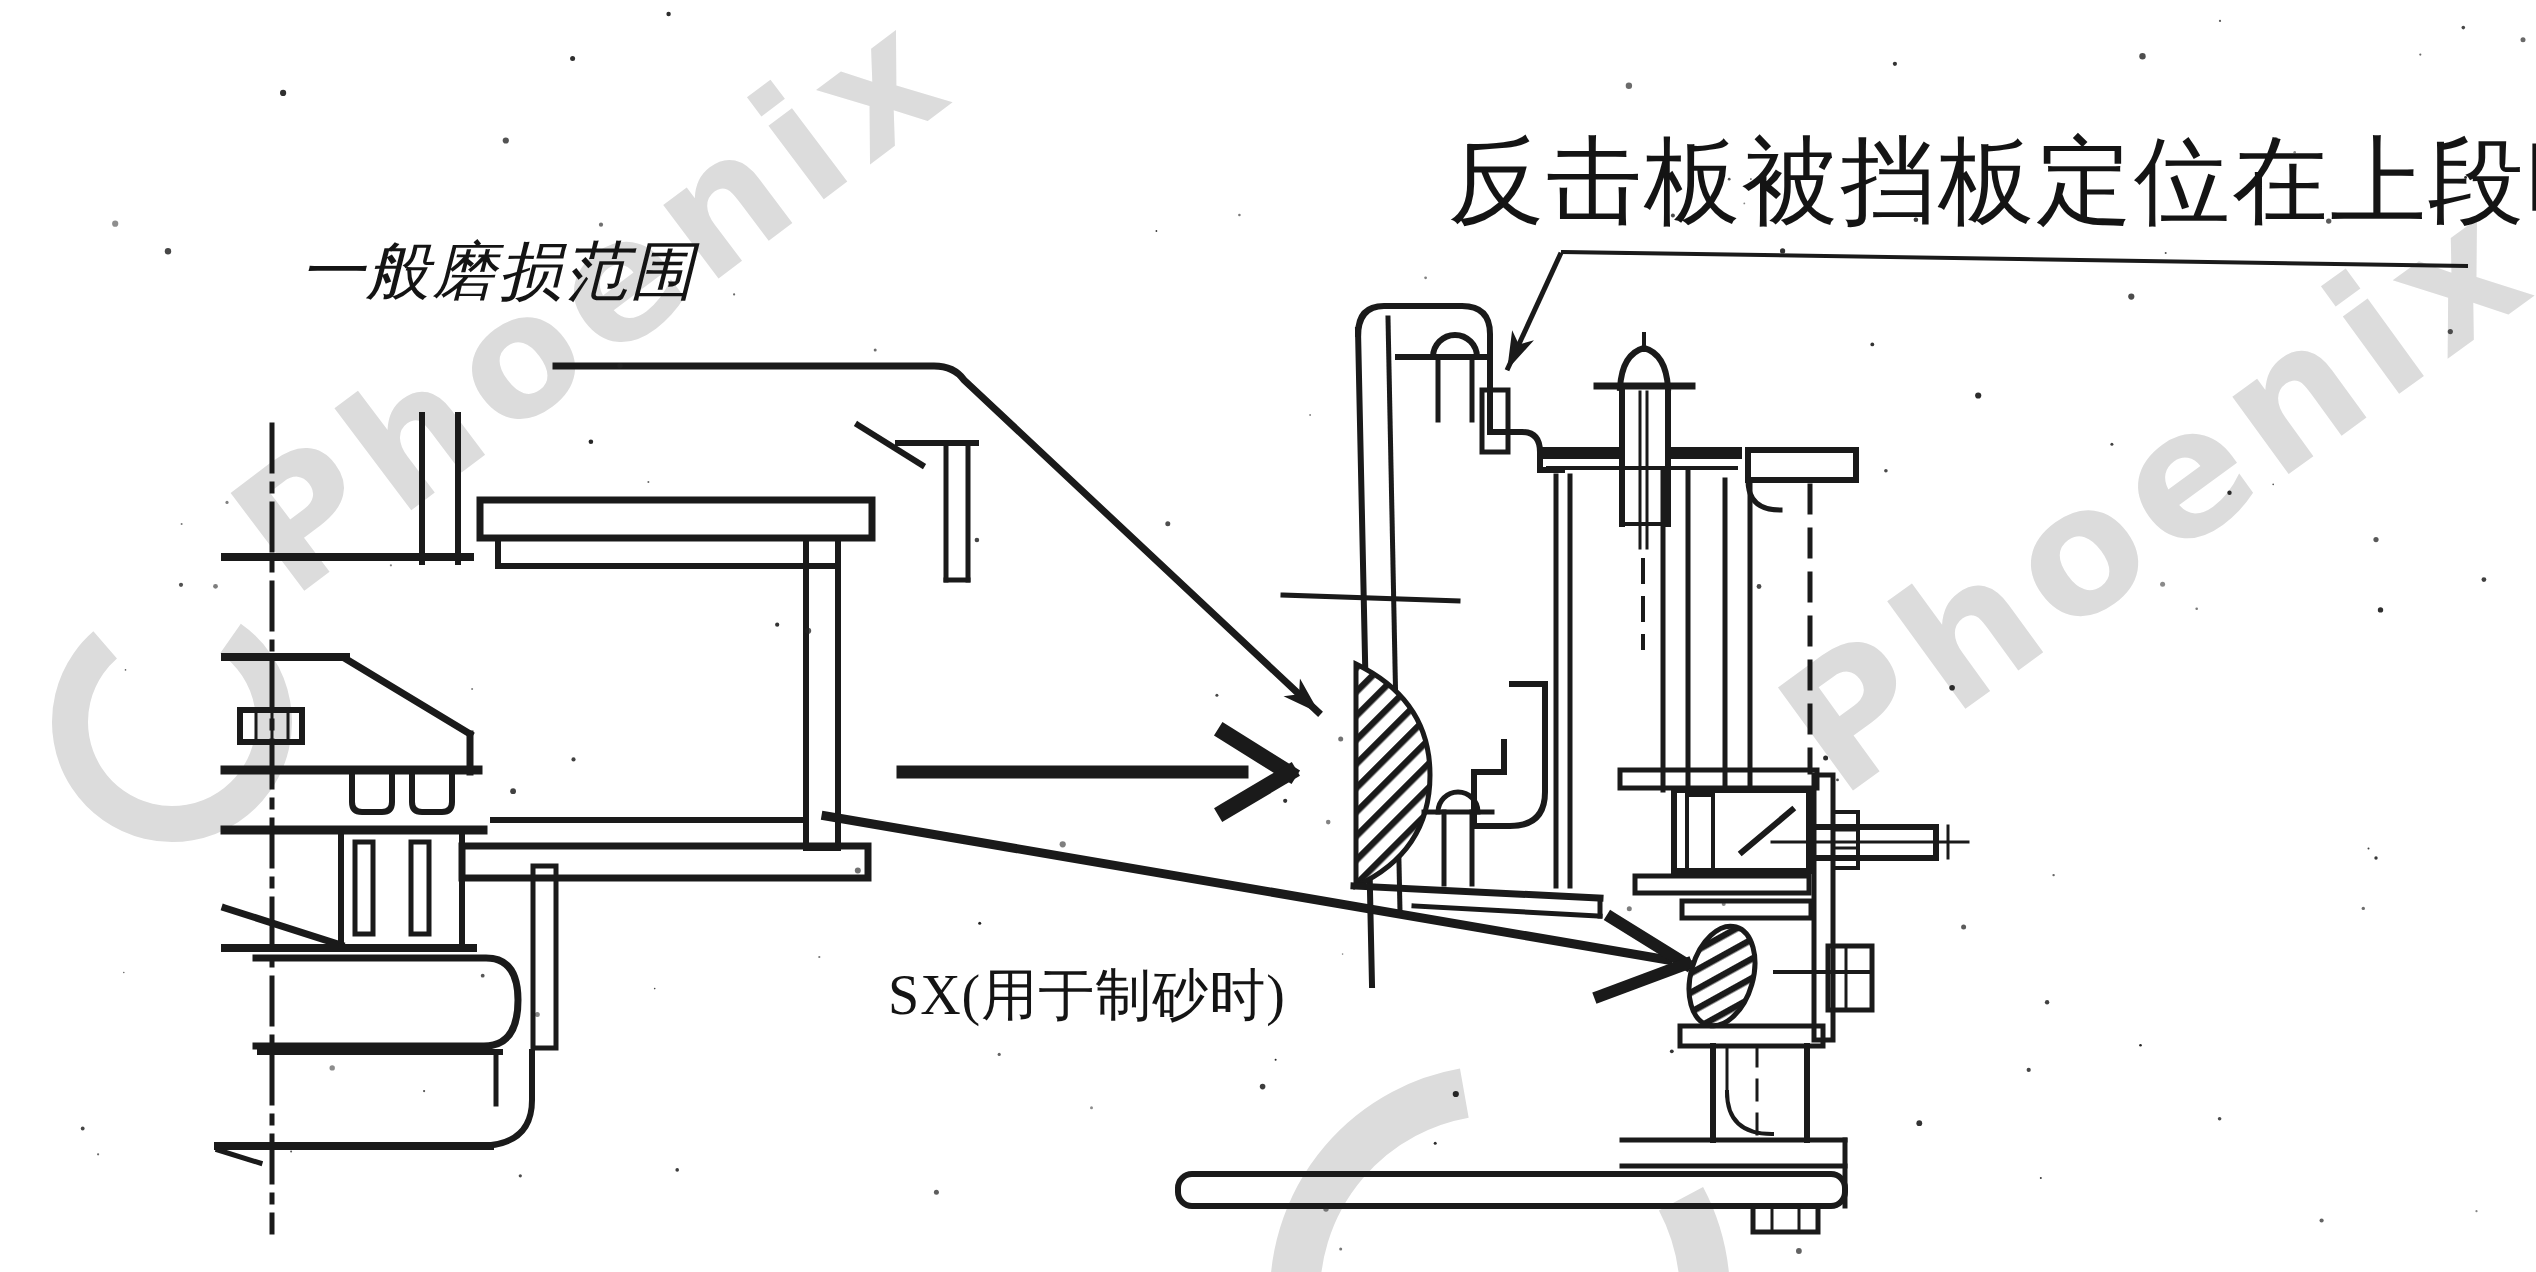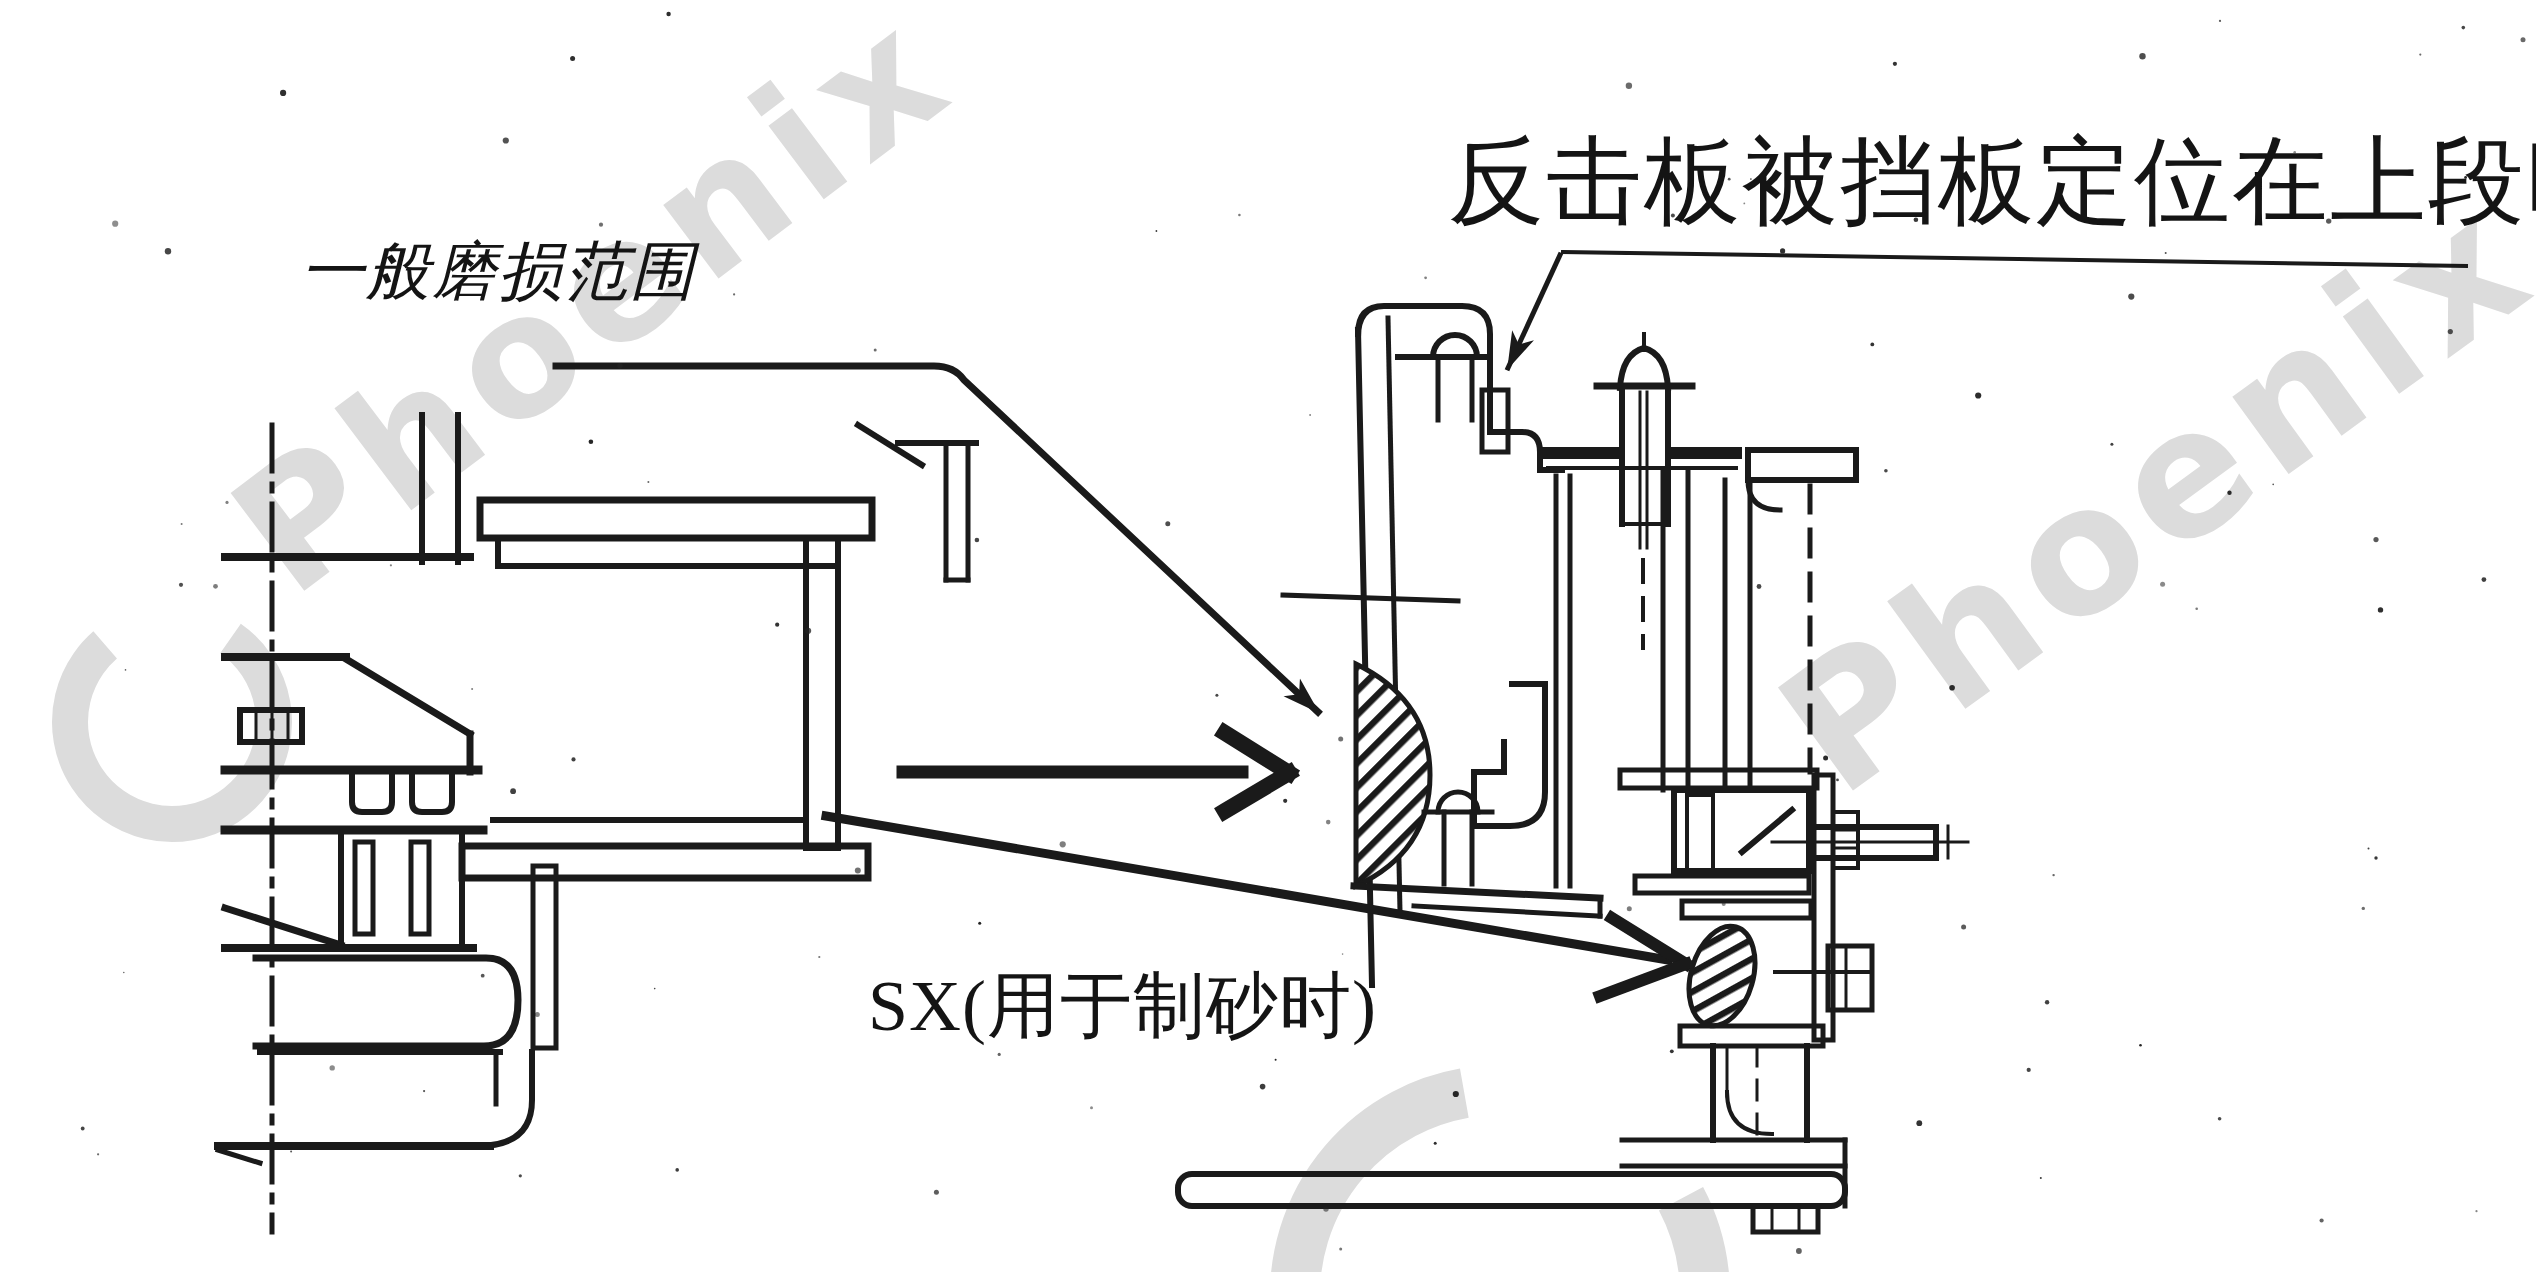--- a/index.html
+++ b/index.html
@@ -14,21 +14,21 @@
   .label{
     position:absolute;
     color:#141414;
     white-space:nowrap;
     font-family:"Liberation Serif","DejaVu Serif",serif;
     letter-spacing:2px;
     z-index:3;
   }
   .label-top{left:1448px;top:118px;font-size:96px;}
   .label-wear{left:300px;top:228px;font-size:64px;font-style:italic;}
-  .label-sx{left:868px;top:958px;font-size:72px;letter-spacing:1px;}
+  .label-sx{left:888px;top:958px;font-size:56px;letter-spacing:1px;}
   .wm-text{
     font-family:"DejaVu Sans","Liberation Sans",sans-serif;
     font-weight:bold;
     fill:#dcdcdc;
     letter-spacing:12px;
   }
   .wm-stroke{fill:none;stroke:#dcdcdc;}
   .ink{stroke:#1a1a1a;fill:none;stroke-linecap:square;}
 </style>
 </head>

